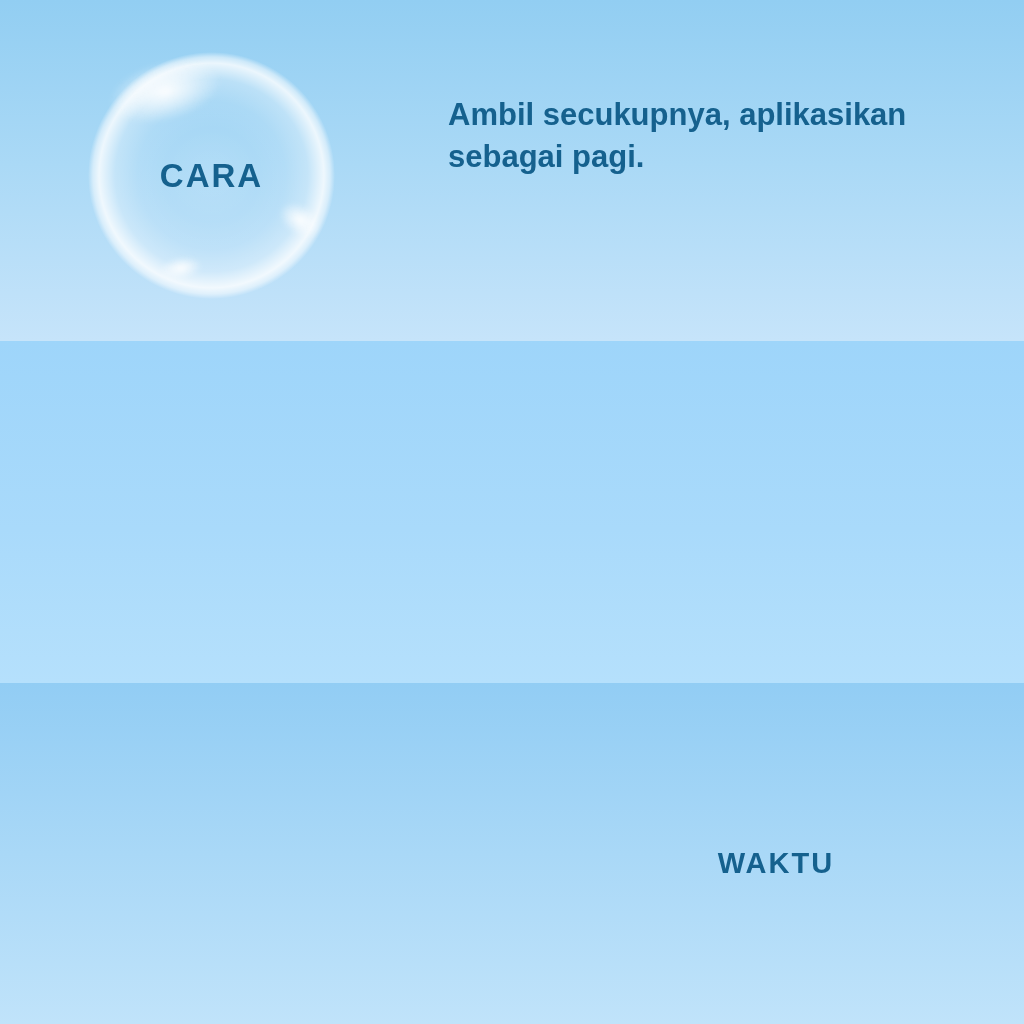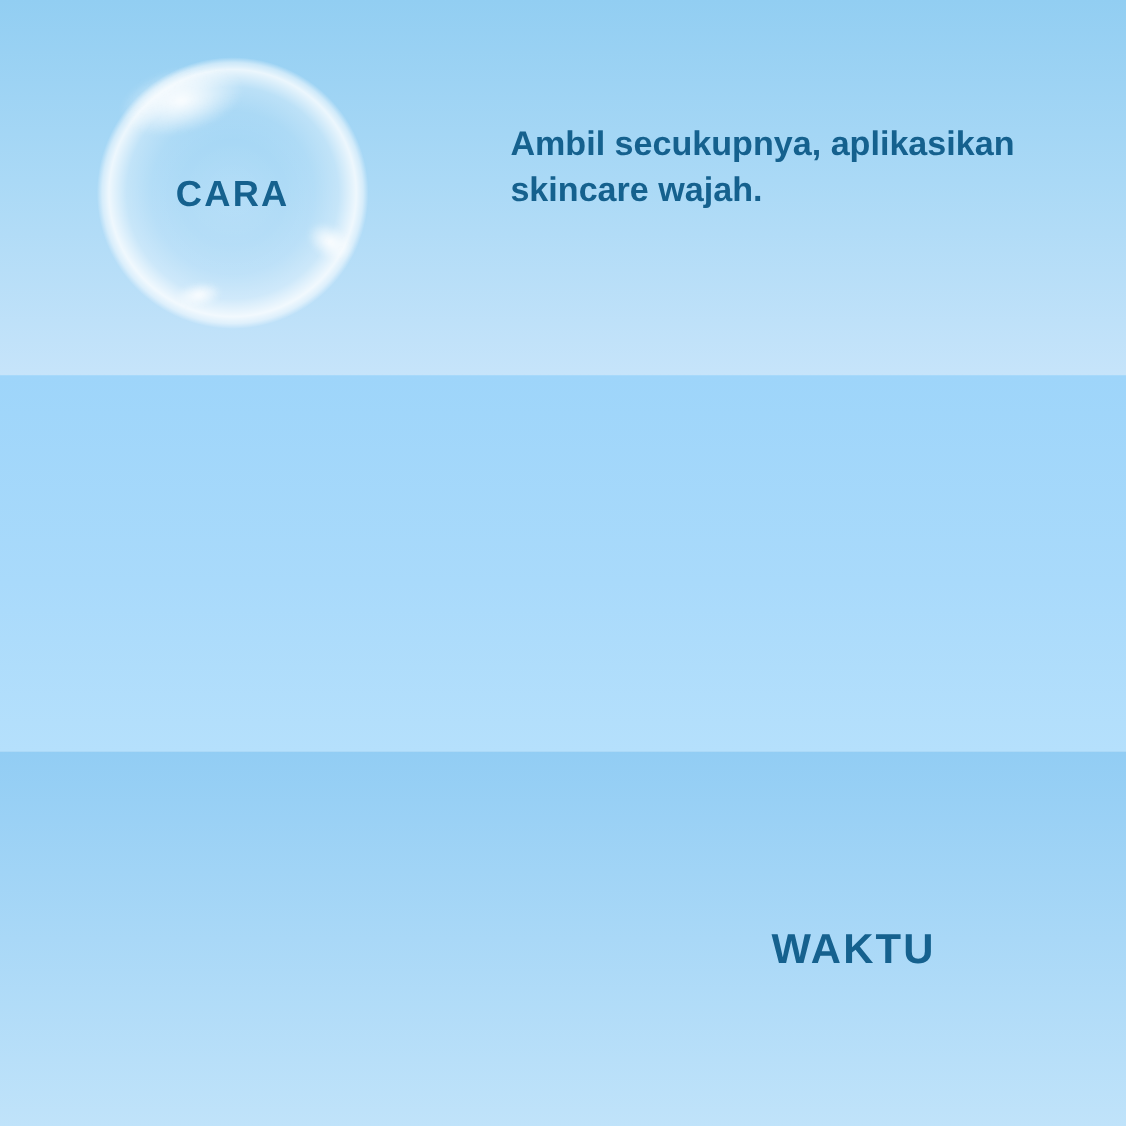--- a/index.html
+++ b/index.html
@@ -41,27 +41,27 @@
     background: radial-gradient(closest-side, rgba(255,255,255,0.95) 0%, rgba(255,255,255,0.55) 45%, rgba(255,255,255,0) 100%);
     filter: blur(2px);
     pointer-events: none;
   }
   .bubble-title { position: relative; z-index: 2; line-height: 1; text-align: center; }
   .bubble-title span { display: block; }
 
   .bubble-cara  { left: 88px;  top: 52px;  width: 247px; height: 247px; }
   .bubble-cara .bubble-title  { font-size: 33px; letter-spacing: 2px; line-height: 46px; }
   .bubble-waktu { left: 645px; top: 391px; width: 262px; height: 262px; }
-  .bubble-waktu .bubble-title { font-size: 38px; letter-spacing: 2px; line-height: 44px; }
+  .bubble-waktu .bubble-title { font-size: 29px; letter-spacing: 2px; line-height: 44px; }
 
   .desc {
     position: absolute;
     left: 448px;
     top: 94px;
-    margin: 16px;
+    margin: 0;
     font-size: 31px;
     line-height: 42px;
   }
   .desc .line { display: block; }
 
   .time-row {
     position: absolute;
     left: 126px;
     top: 478px;
     display: flex;
@@ -86,21 +86,21 @@
     <div class="bubble bubble-cara">
       <div class="hl" style="left:8%; top:4%; width:46%; height:24%; transform:rotate(-14deg);"></div>
       <div class="hl" style="left:77%; top:62%; width:18%; height:12%; transform:rotate(32deg);"></div>
       <div class="hl" style="left:29%; top:83%; width:17%; height:9%; transform:rotate(-8deg);"></div>
       <div class="bubble-title">
         <span>CARA</span>
       </div>
     </div>
     <p class="desc">
       <span class="line">Ambil secukupnya, aplikasikan</span>
-      <span class="line">skincare wajah.</span>
+      <span class="line">sebagai pagi.</span>
     </p>
   </section>
 
   <section class="band band-mid">
     <div class="time-row">
       <svg class="check check-big" viewBox="0 0 48 48">
         <circle cx="22.5" cy="27" r="15.5" fill="none" stroke="#ffffff" stroke-width="3.6" pathLength="100" stroke-dasharray="81 13 6" stroke-linecap="round"></circle>
         <path d="M14 27 L21.5 35 L40 9.5" fill="none" stroke="#ffffff" stroke-width="4.4" stroke-linecap="round" stroke-linejoin="round"></path>
       </svg>
       <span class="time-label">Pagi</span>

